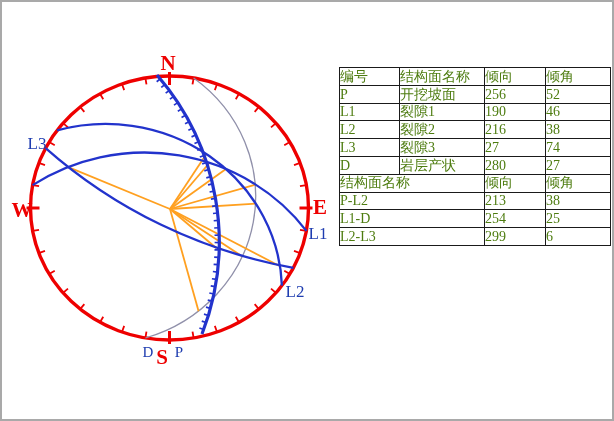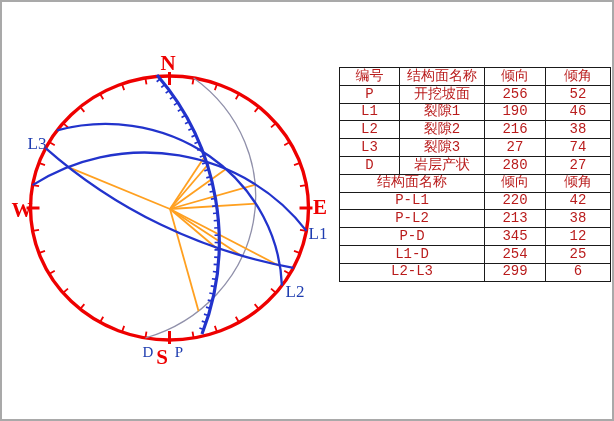--- a/index.html
+++ b/index.html
@@ -10,23 +10,23 @@
   .prim{stroke:#ee0000;fill:none;stroke-width:3.4;}
   .gcP{stroke:#2233cc;fill:none;stroke-width:3.2;}
   .gcL{stroke:#2233cc;fill:none;stroke-width:2.3;}
   .gcD{stroke:#9090aa;fill:none;stroke-width:1.3;}
   .ol{stroke:#ffa020;stroke-width:1.8;}
   .cardinal{fill:#ee0000;font-weight:bold;font-size:21px;font-family:"Liberation Serif",serif;}
   .plbl{fill:#1f3db0;font-size:17px;font-family:"Liberation Serif",serif;}
   .plblsm{fill:#1f3db0;font-size:15px;font-family:"Liberation Serif",serif;}
   table.att{position:absolute;left:337px;top:65px;border-collapse:collapse;
             table-layout:fixed;background:#fff;}
-  table.att td{border:1px solid #1a1a1a;text-align:center;vertical-align:middle;
-               font-size:14px;line-height:1.1;height:16.8px;padding:0;color:#b91c1c;
-               font-family:Liberation Mono, monospace;overflow:hidden;white-space:nowrap;}
+  table.att td{border:1px solid #1a1a1a;text-align:left;vertical-align:middle;
+               font-size:14px;line-height:1.1;height:16.8px;padding:0;color:#4d7c0f;
+               font-family:Liberation Serif, serif;overflow:hidden;white-space:nowrap;}
 </style>
 </head>
 <body>
 
 <div class="page">
 
   <svg class="net" id="net" width="614" height="421" viewBox="0 0 614 421">
 
     <ellipse class="prim" cx="167.5" cy="206" rx="139" ry="132"></ellipse>
     <g id="prim-ticks">
@@ -183,35 +183,25 @@
       <td>岩层产状</td>
       <td>280</td>
       <td>27</td>
     </tr>
     <tr>
       <td colspan="2">结构面名称</td>
       <td>倾向</td>
       <td>倾角</td>
     </tr>
     <tr>
-      <td colspan="2">P-L1</td>
-      <td>220</td>
-      <td>42</td>
-    </tr>
-    <tr>
       <td colspan="2">P-L2</td>
       <td>213</td>
       <td>38</td>
     </tr>
     <tr>
-      <td colspan="2">P-D</td>
-      <td>345</td>
-      <td>12</td>
-    </tr>
-    <tr>
       <td colspan="2">L1-D</td>
       <td>254</td>
       <td>25</td>
     </tr>
     <tr>
       <td colspan="2">L2-L3</td>
       <td>299</td>
       <td>6</td>
     </tr>
   </tbody>

